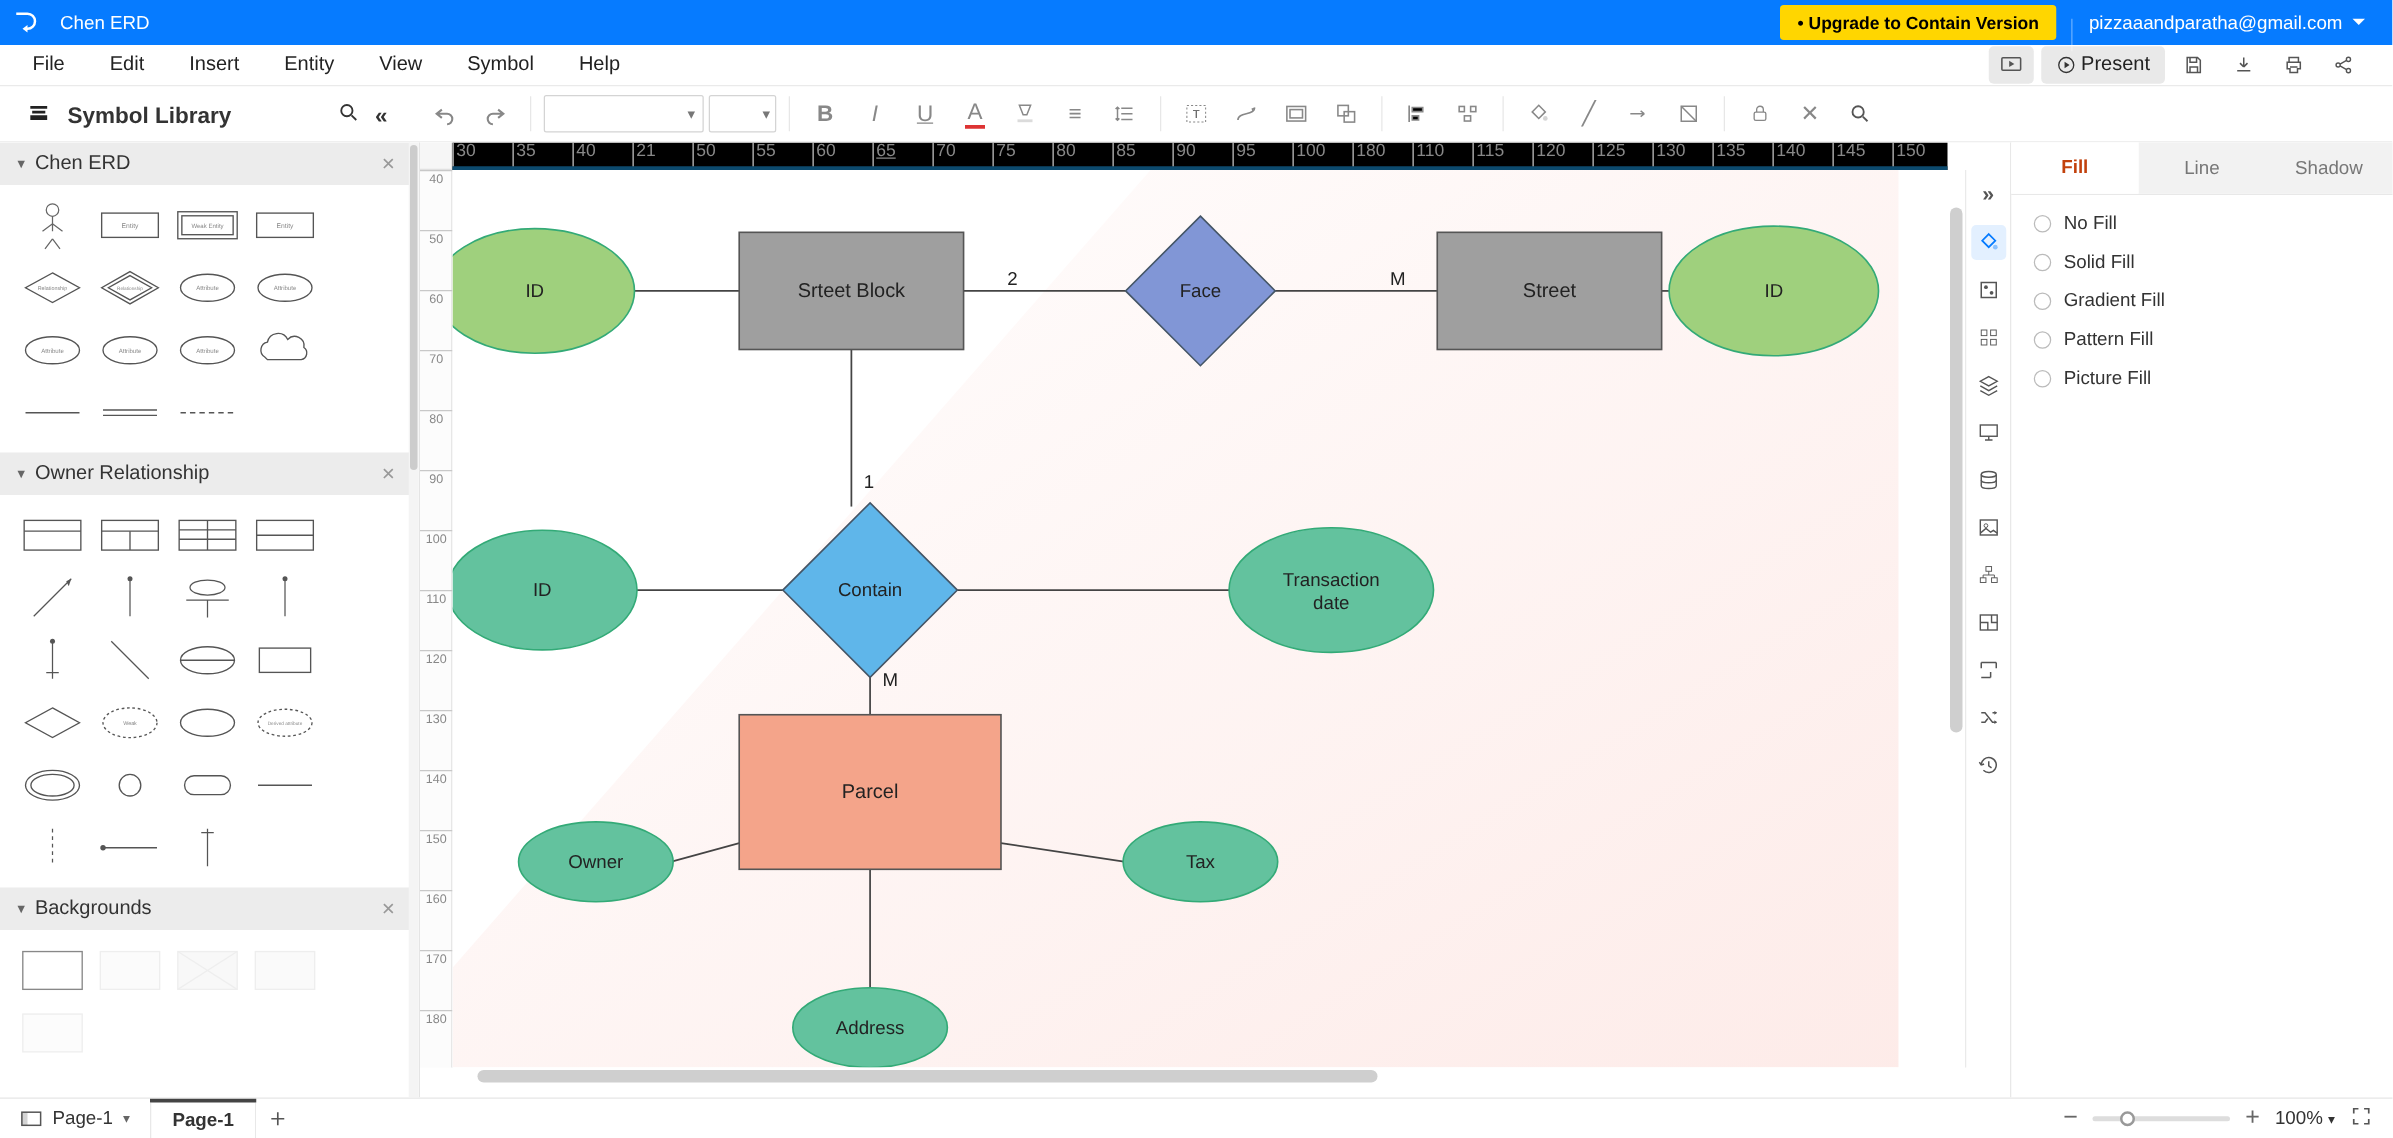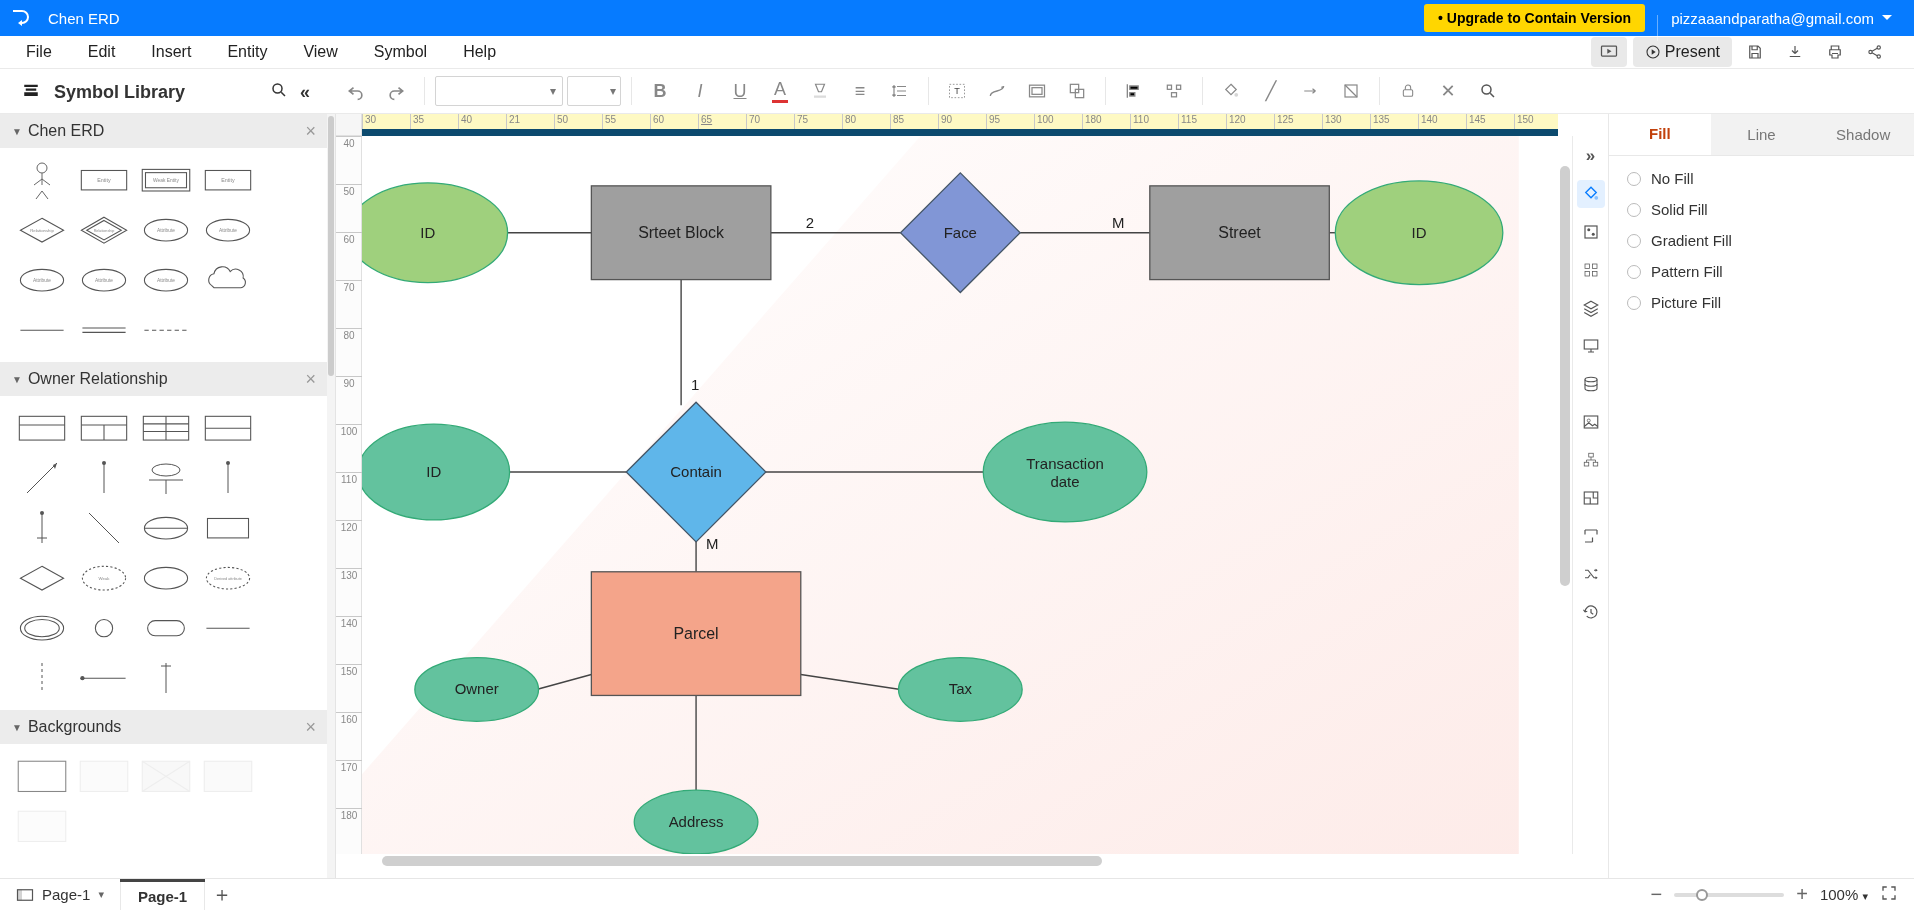--- a/index.html
+++ b/index.html
@@ -47,21 +47,21 @@
 .lp-thumb{position:absolute;right:1px;top:2px;width:6px;height:260px;background:#ccc;border-radius:3px}
 .panel-sec-h{height:34px;background:#ececec;display:flex;align-items:center;padding:0 12px;color:#333;font-size:16px;gap:6px}
 .panel-sec-h .tri{font-size:10px;color:#666}
 .panel-sec-h .x{margin-left:auto;color:#999;font-size:18px}
 .shape-grid{display:flex;flex-wrap:wrap;gap:6px;padding:10px 14px}
 .shape-cell{width:56px;height:44px;display:flex;align-items:center;justify-content:center}
 .shape-cell svg{max-width:54px;max-height:40px}
 
 
 .canvas-wrap{flex:1;position:relative;background:#fff;overflow:hidden}
-.ruler-h{position:absolute;top:0;left:26px;right:50px;height:22px;background:#fef9c3;border-bottom:7px solid #0c4a6e;font-size:10px;color:#888;overflow:hidden}
+.ruler-h{position:absolute;top:0;left:26px;right:50px;height:22px;background:#000000;border-bottom:3px solid #0c4a6e;font-size:14px;color:#888;overflow:hidden}
 .ruler-h .tick{position:absolute;top:0;height:22px;border-left:1px solid #c8c8c8;padding-left:2px;line-height:12px}
 .ruler-v{position:absolute;top:22px;left:0;width:26px;bottom:24px;background:#fcfcfc;border-right:1px solid #e0e0e0}
 .ruler-v .vtick{position:absolute;left:0;width:26px;border-top:1px solid #c8c8c8;font-size:10px;color:#888;text-align:center;line-height:14px}
 .ruler-corner{position:absolute;top:0;left:0;width:26px;height:22px;background:#f6f6f6;border-right:1px solid #e0e0e0;border-bottom:1px solid #e0e0e0}
 .canvas{position:absolute;top:22px;left:26px;right:50px;bottom:24px;background:#fff;overflow:hidden}
 .canvas svg{width:100%;height:100%}
 .canvas-scroll-v{position:absolute;right:36px;top:22px;bottom:24px;width:14px;background:transparent}
 .canvas-scroll-v .th{width:10px;margin-left:2px;height:420px;margin-top:30px;background:#cfcfcf;border-radius:5px}
 .canvas-scroll-h{position:absolute;left:26px;right:50px;bottom:10px;height:14px}
 .canvas-scroll-h .th{height:10px;margin-top:2px;width:720px;margin-left:20px;background:#cfcfcf;border-radius:5px}

